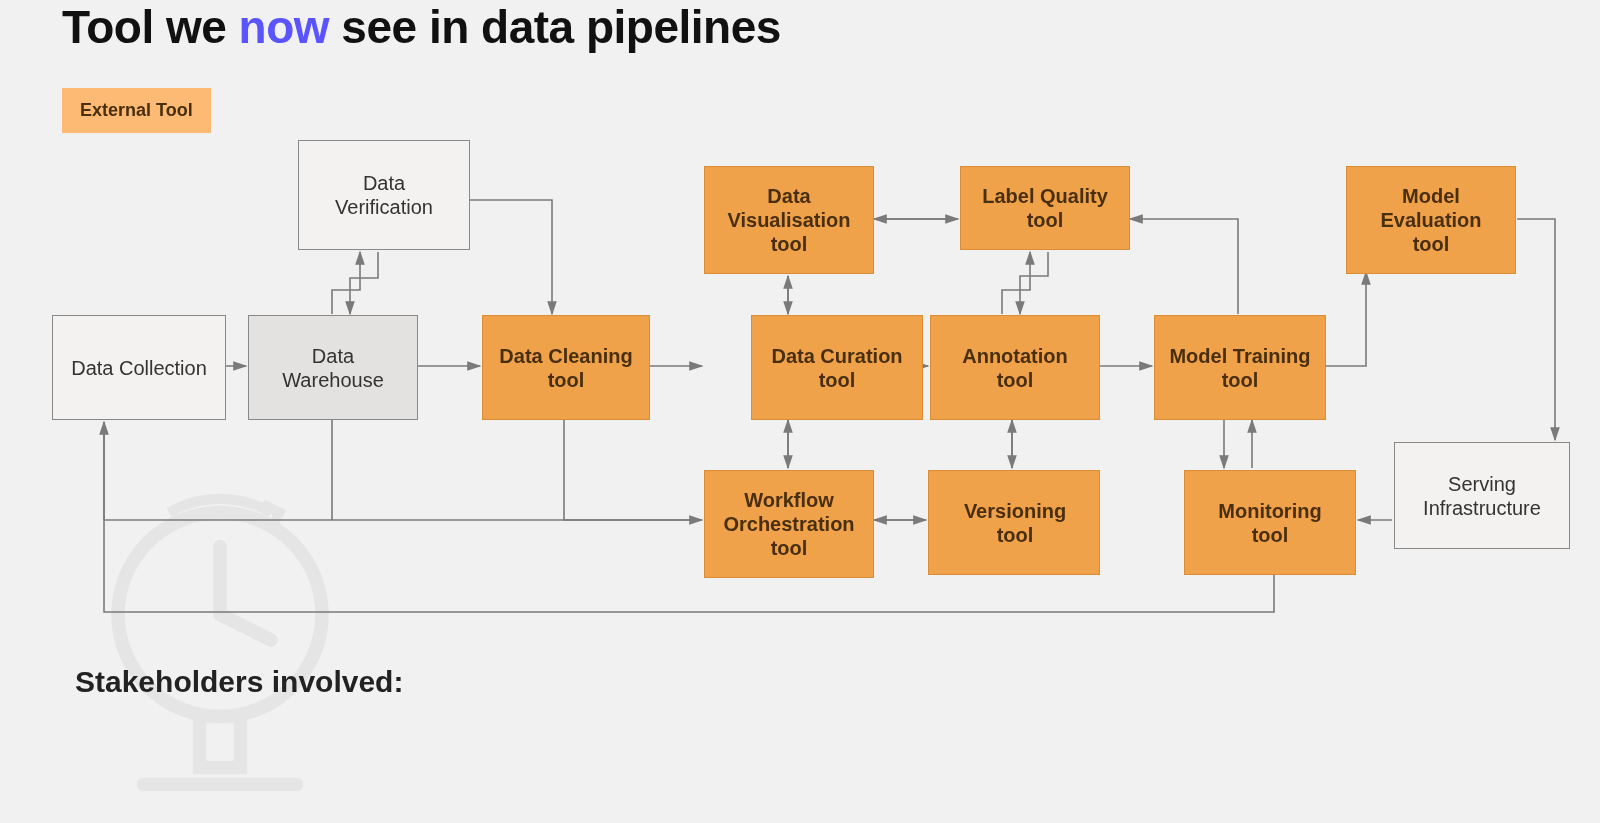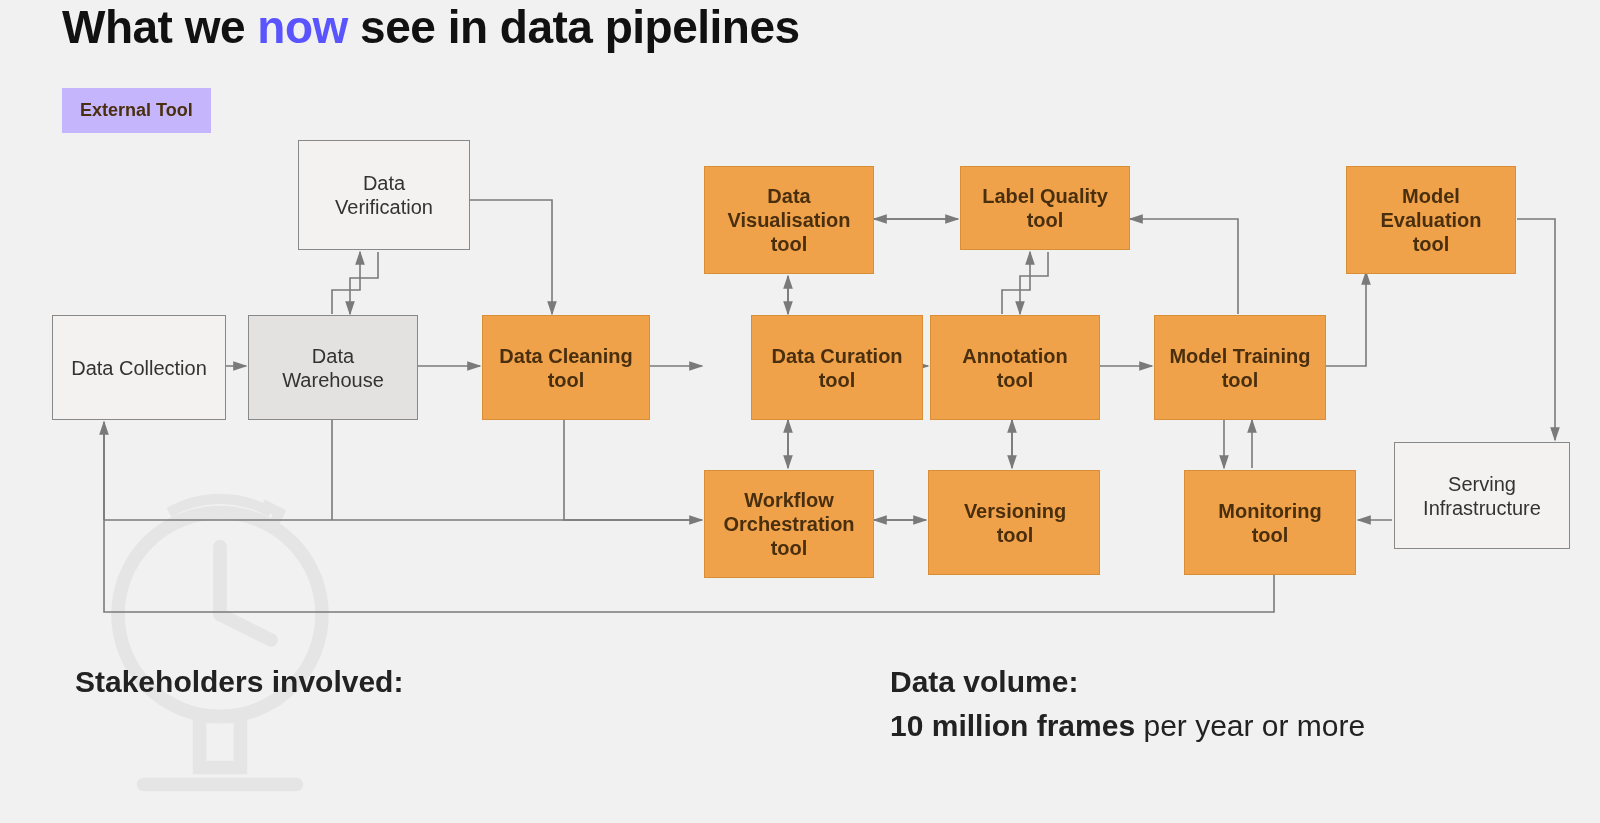--- a/index.html
+++ b/index.html
@@ -25,21 +25,21 @@
     font-weight: 600;
     letter-spacing: -0.5px;
   }
   .title .accent {
     color: #5a54ff;
   }
   .legend {
     position: absolute;
     left: 62px;
     top: 88px;
-    background: #c4b5fd;
+    background: #fdba74;
     color: #4a2f0e;
     font-size: 18px;
     font-weight: 700;
     padding: 12px 18px;
   }
   .diagram {
     position: absolute;
     left: 0;
     top: 0;
     width: 1600px;
@@ -116,21 +116,21 @@
     opacity: 0.07;
     pointer-events: none;
   }
 </style>
 </head>
 <body>
 
 <div class="slide">
 
   <div class="title">
-    <span>What we </span><span class="accent">now</span><span> see in data pipelines</span>
+    <span>Tool we </span><span class="accent">now</span><span> see in data pipelines</span>
   </div>
 
   <div class="legend">
     <span>External Tool</span>
   </div>
 
   <svg class="watermark" viewBox="0 0 200 200">
     <circle cx="100" cy="85" r="60" fill="none" stroke="#555" stroke-width="8"></circle>
     <line x1="100" y1="85" x2="100" y2="45" stroke="#555" stroke-width="8" stroke-linecap="round"></line>
     <line x1="100" y1="85" x2="130" y2="100" stroke="#555" stroke-width="8" stroke-linecap="round"></line>
@@ -260,20 +260,14 @@
     <div class="node plain" style="left:1394px; top:442px; width:176px; height:107px;">
       <span>Serving<br>Infrastructure</span>
     </div>
 
   </div>
 
   <div class="stakeholders">
     <div class="label">Stakeholders involved:</div>
   </div>
 
-  <div class="volume">
-    <div class="label">Data volume:</div>
-    <div>
-      <span class="emph">10 million frames</span><span> per year or more</span>
-    </div>
-  </div>
 
 </div>
 
 </body></html>

